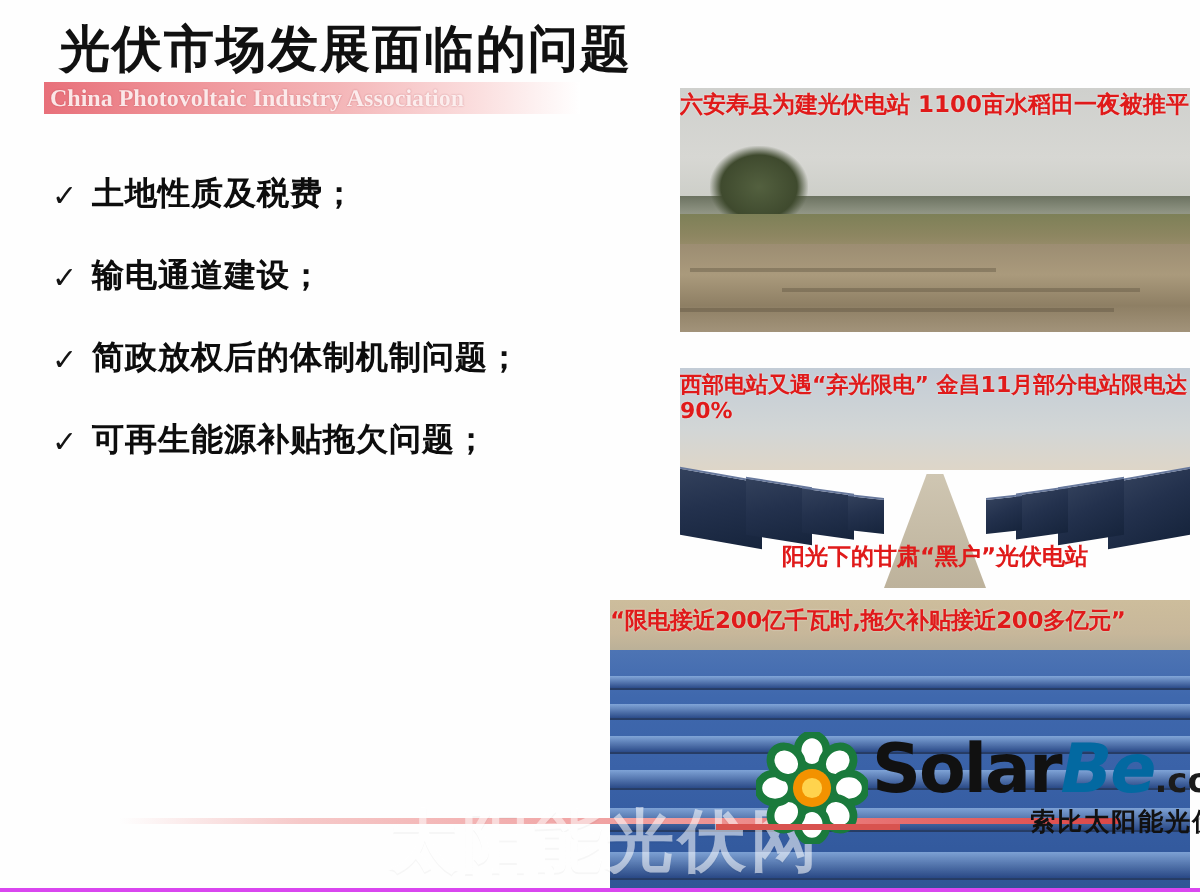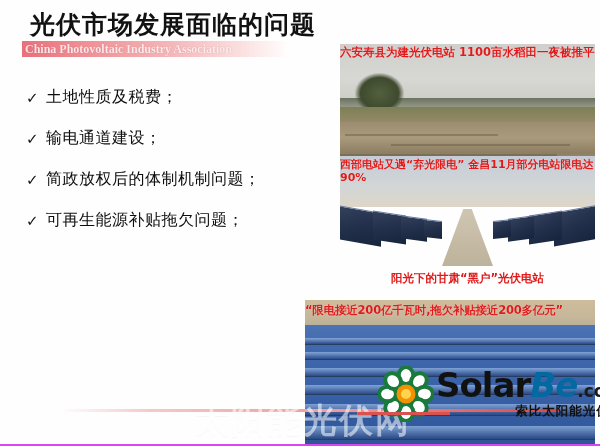--- a/index.html
+++ b/index.html
@@ -56,21 +56,21 @@
     margin-bottom:23px;
   }
   .check{
     width:20px;flex:0 0 20px;
     font-size:15px;line-height:1;
     color:#141414;
     padding-top:3px;
     font-family:"DejaVu Sans",sans-serif;
   }
   .bullet-text{
-    font-size:16px;font-weight:normal;
+    font-size:16px;font-weight:bold;
     color:#0d0d0d;
     line-height:1.1;
     letter-spacing:.5px;
     font-family:"DejaVu Sans","Liberation Sans",sans-serif;
   }
 
   
   .photo{
     position:absolute;
     overflow:hidden;
@@ -95,21 +95,21 @@
   #photo1 .bigtree{position:absolute;left:6%;top:24%;width:19%;height:28%;
     background:radial-gradient(ellipse at 50% 60%,#53603f 0%,#3f4a2e 55%,rgba(63,74,46,0) 72%);}
   #photo1 .grass{position:absolute;left:0;top:52%;width:100%;height:14%;
     background:linear-gradient(180deg,#7d8057 0%,#8d8661 60%,#9a8e6c 100%);}
   #photo1 .dirt{position:absolute;left:0;top:64%;width:100%;height:36%;
     background:linear-gradient(180deg,#9c8d72 0%,#aa9a7c 35%,#8e7f64 70%,#a2937a 100%);}
   #photo1 .furrow{position:absolute;background:rgba(90,78,60,.38);height:2px;}
   #photo1 .cap{top:2px;font-size:11.5px;}
 
   
-  #photo2{left:340px;top:156px;width:255px;height:110px;}
+  #photo2{left:340px;top:184px;width:255px;height:110px;}
   #photo2 .sky2{position:absolute;left:0;top:0;width:100%;height:46%;
     background:linear-gradient(180deg,#c3ccd6 0%,#d2d6d6 60%,#ded6c8 100%);}
   #photo2 .ground2{position:absolute;left:0;top:46%;width:100%;height:54%;
     background:linear-gradient(180deg,#c3b49a 0%,#b3a488 45%,#a39madd 100%,#a39a82 100%);}
   #photo2 .road{position:absolute;left:40%;top:48%;width:20%;height:52%;
     background:linear-gradient(180deg,#cfc6b2 0%,#bdb29b 100%);
     clip-path:polygon(42% 0,58% 0,100% 100%,0 100%);}
   .panelrow{position:absolute;background:linear-gradient(160deg,#33415c 0%,#23314d 45%,#16243c 100%);
     border-top:1px solid #67789c;}
   #photo2 .cap{top:3px;font-size:11px;}

